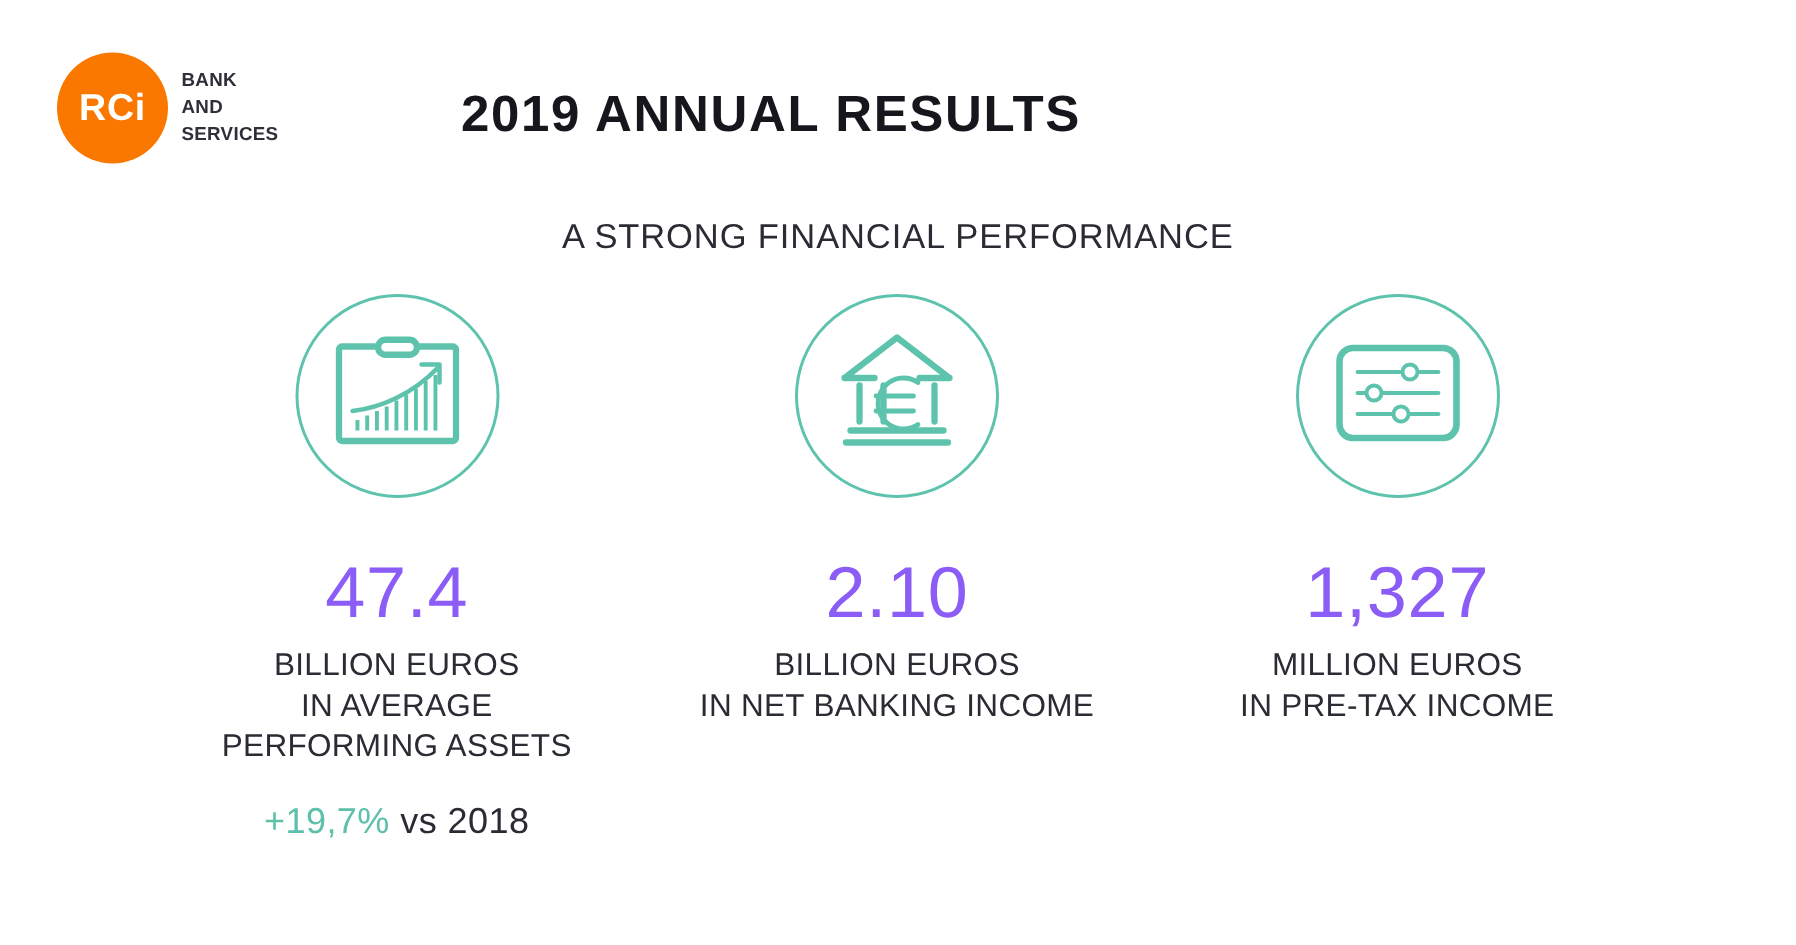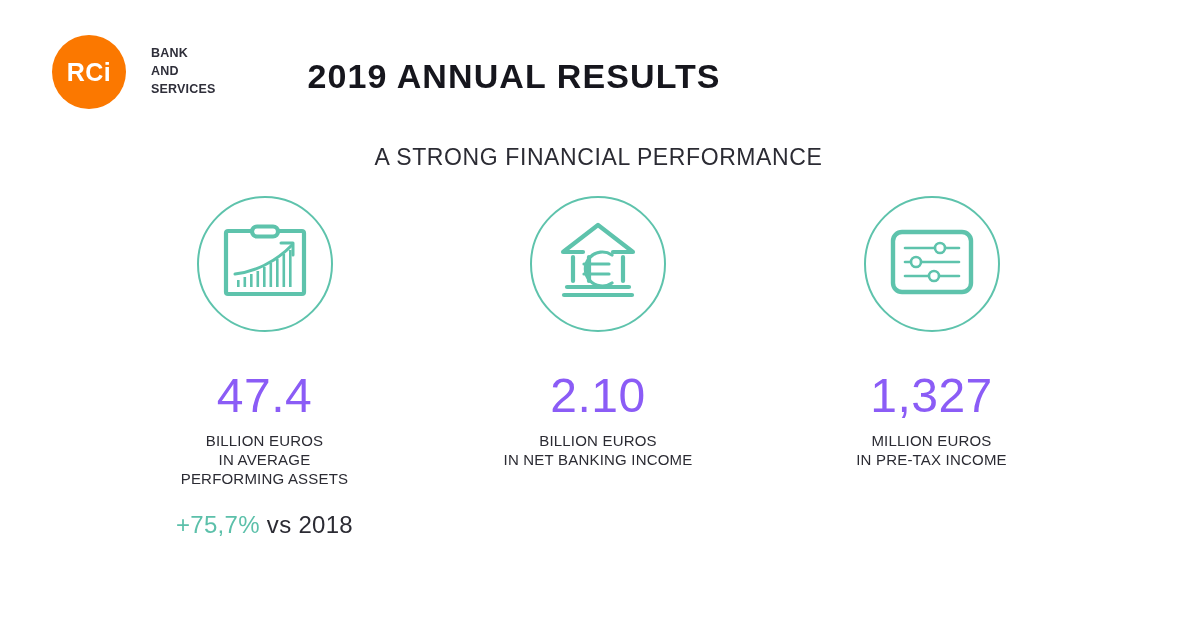--- a/index.html
+++ b/index.html
@@ -13,25 +13,24 @@
     background: #ffffff;
     font-family: "Liberation Sans", sans-serif;
     overflow: hidden;
     position: relative;
     color: #2b2b35;
   }
 
   
   .logo {
     position: absolute;
-    left: 52px;
+    left: 38px;
     top: 35px;
     display: flex;
     align-items: center;
-    gap: 16px;
   }
   .logo-mark {
     width: 74px;
     height: 74px;
     border-radius: 50%;
     background: #fb7800;
     display: flex;
     align-items: center;
     justify-content: center;
   }
@@ -108,21 +107,21 @@
     margin-top: 40px;
     font-size: 48px;
     font-weight: normal;
     color: #8b5cf6;
     line-height: 1;
     letter-spacing: 0.5px;
   }
   .desc {
     margin-top: 11px;
     text-align: center;
-    font-size: 15px;
+    font-size: 21px;
     line-height: 1.28;
     color: #2b2b33;
     letter-spacing: 0.2px;
     font-weight: normal;
   }
   .desc div { white-space: nowrap; }
 
   .growth {
     margin-top: 24px;
     font-size: 24px;
@@ -182,21 +181,21 @@
         </svg>
       </span>
     </div>
     <div class="big-number">47.4</div>
     <div class="desc">
       <div>BILLION EUROS</div>
       <div>IN AVERAGE</div>
       <div>PERFORMING ASSETS</div>
     </div>
     <div class="growth">
-      <span class="pct">+75,7%</span>
+      <span class="pct">+19,7%</span>
       <span>vs 2018</span>
     </div>
   </div>
 
   <div class="col col-2">
     <div class="icon-circle">
       <span>
         <svg width="86" height="86" viewBox="0 0 86 86" fill="none" xmlns="http://www.w3.org/2000/svg">
 
           <path d="M8 33 L43 6 L78 33" stroke="#5ec3ac" stroke-width="4.2" fill="none" stroke-linejoin="round"></path>

